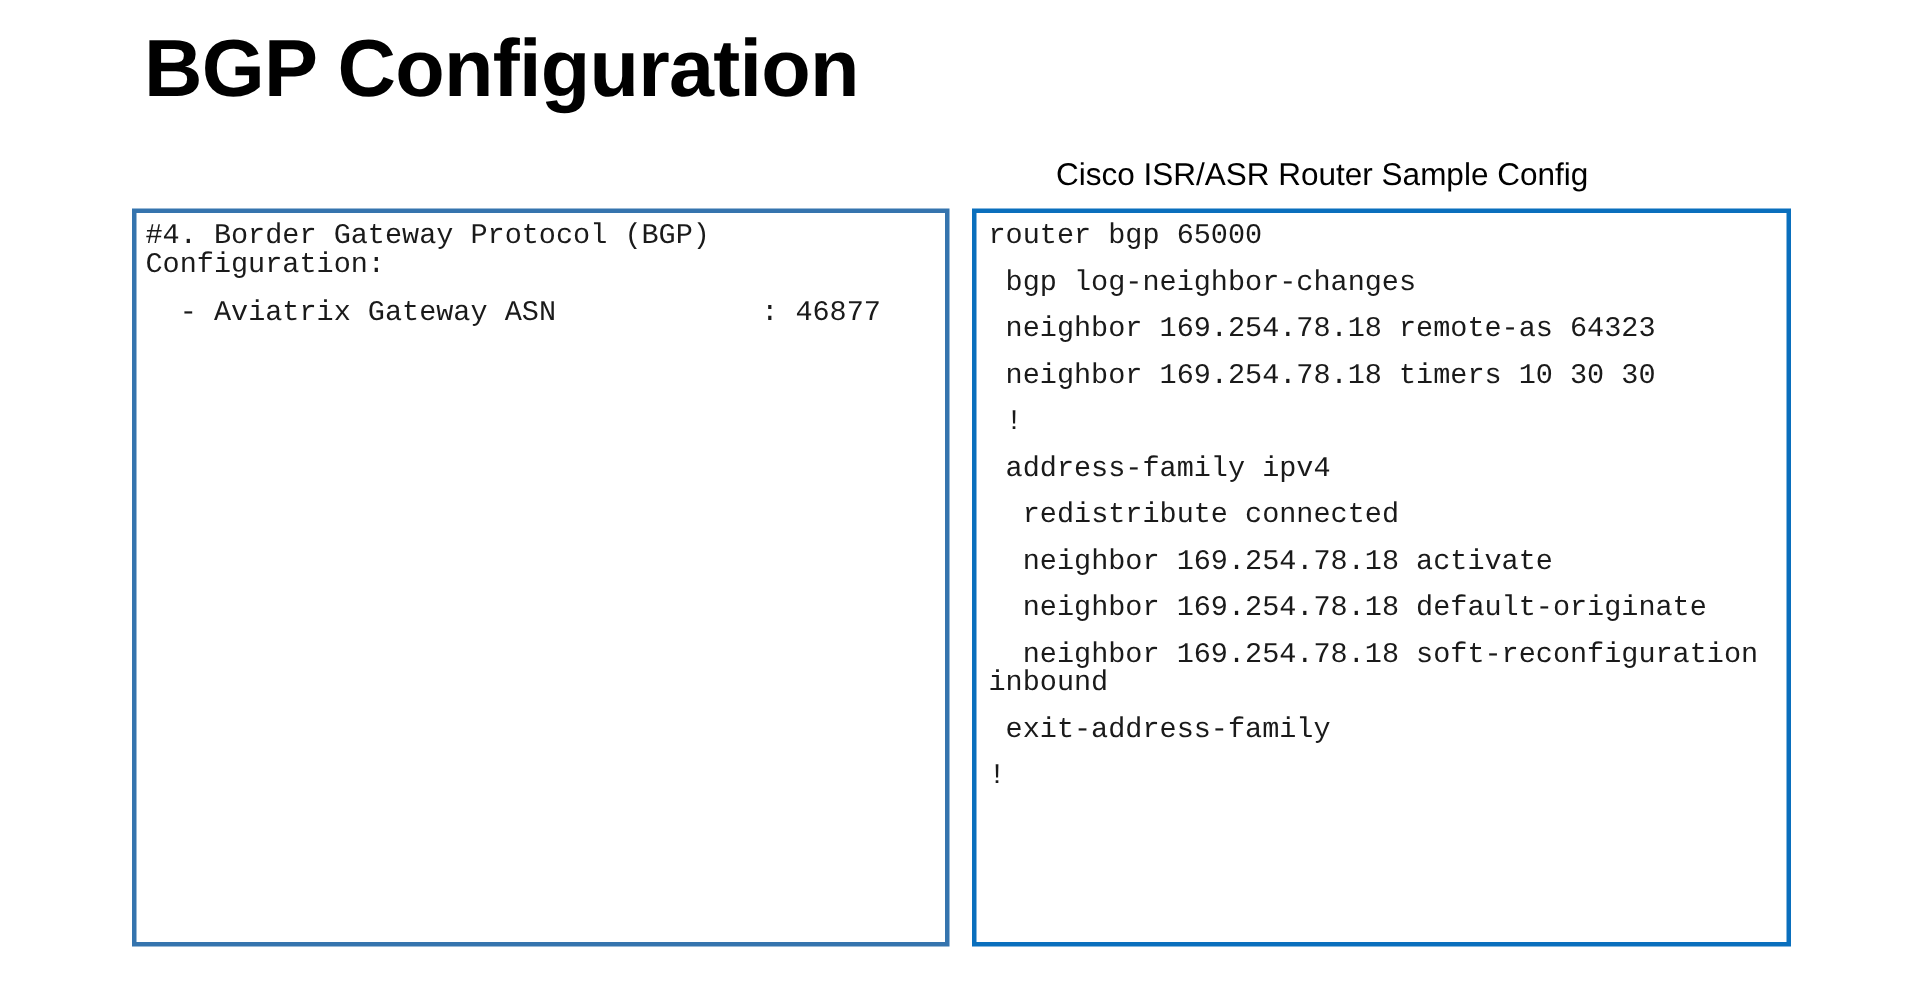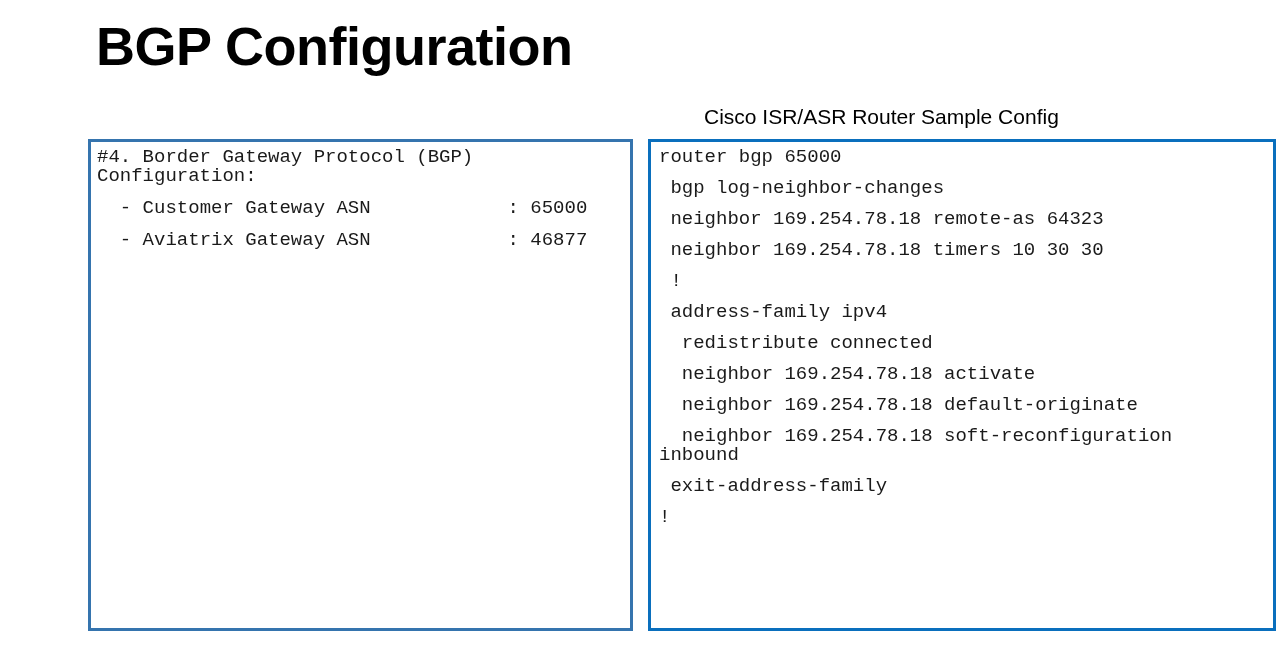--- a/index.html
+++ b/index.html
@@ -60,21 +60,21 @@
     left: 88px;
     top: 139px;
     width: 545px;
     height: 492px;
     border: 3px solid #3574AE;
   }
 
   #box-right {
     left: 648px;
     top: 139px;
-    width: 628px;
+    width: 546px;
     height: 492px;
     border: 3px solid #0A6FBD;
   }
 
   .code-text {
     font-family: "Liberation Mono", "DejaVu Sans Mono", monospace;
     font-size: 19px;
     color: #1a1a1a;
     white-space: pre-wrap;
     word-break: break-word;
@@ -110,20 +110,20 @@
 <body>
 
 <div id="slide" style="background: rgb(255, 255, 255);">
 
   <div id="page-title">BGP Configuration</div>
 
 
   <div id="header-right" class="column-header">Cisco ISR/ASR Router Sample Config</div>
 
   <div id="box-left" class="code-box" style="border-color: rgb(53, 116, 174);">
-    <div id="left-code" class="code-text"><div class="para">#4. Border Gateway Protocol (BGP) Configuration:</div><div class="para">  - Customer Gateway ASN            : 65000</div><div class="para">  - Aviatrix Gateway ASN            : 46877</div></div>
+    <div id="left-code" class="code-text"><div class="para">#4. Border Gateway Protocol (BGP) Configuration:</div><div class="para">  - Aviatrix Gateway ASN            : 46877</div></div>
   </div>
 
   <div id="box-right" class="code-box" style="border-color: rgb(10, 111, 189);">
     <div id="right-code" class="code-text"><div class="para">router bgp 65000</div><div class="para"> bgp log-neighbor-changes</div><div class="para"> neighbor 169.254.78.18 remote-as 64323</div><div class="para"> neighbor 169.254.78.18 timers 10 30 30</div><div class="para"> !</div><div class="para"> address-family ipv4</div><div class="para">  redistribute connected</div><div class="para">  neighbor 169.254.78.18 activate</div><div class="para">  neighbor 169.254.78.18 default-originate</div><div class="para">  neighbor 169.254.78.18 soft-reconfiguration inbound</div><div class="para"> exit-address-family</div><div class="para">!</div></div>
   </div>
 
 </div>
 
 </body></html>

